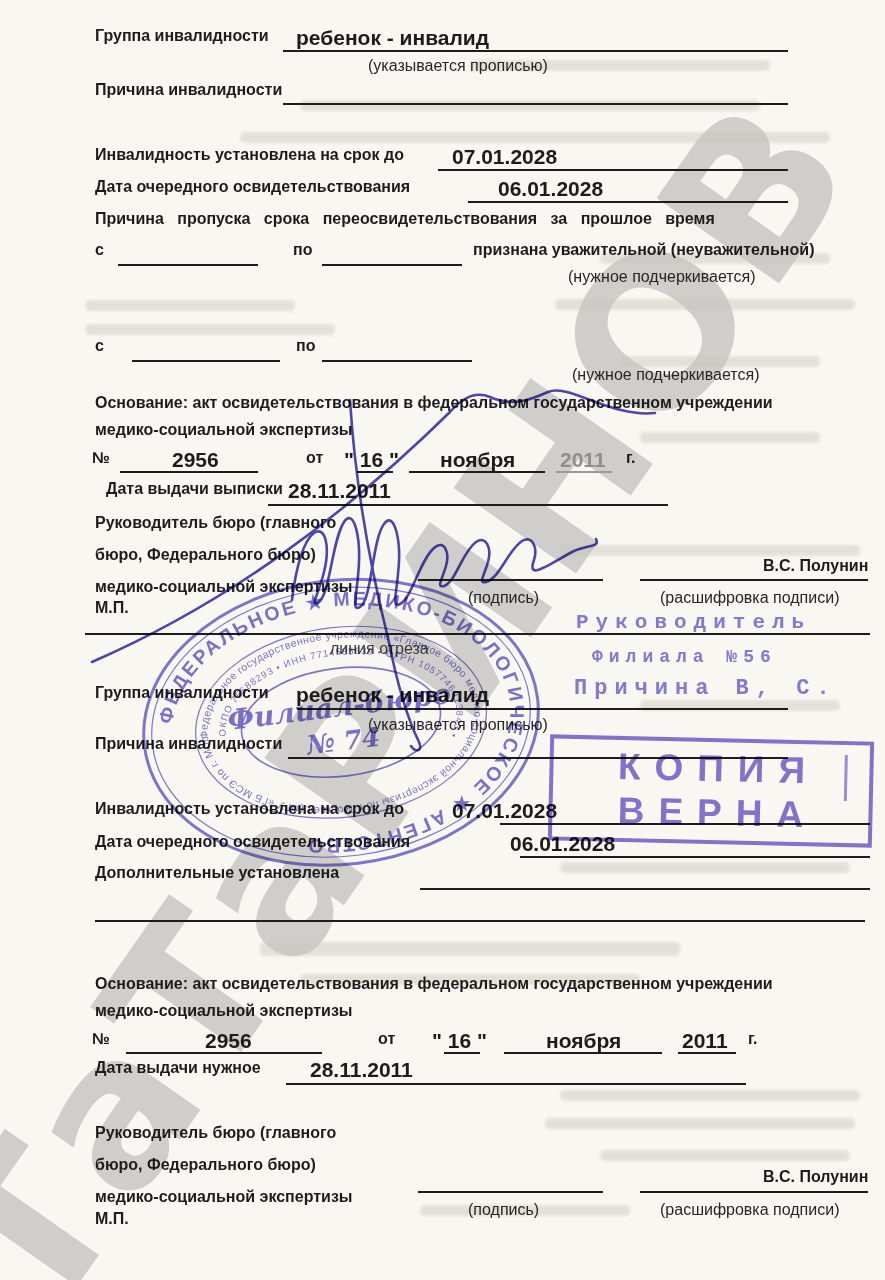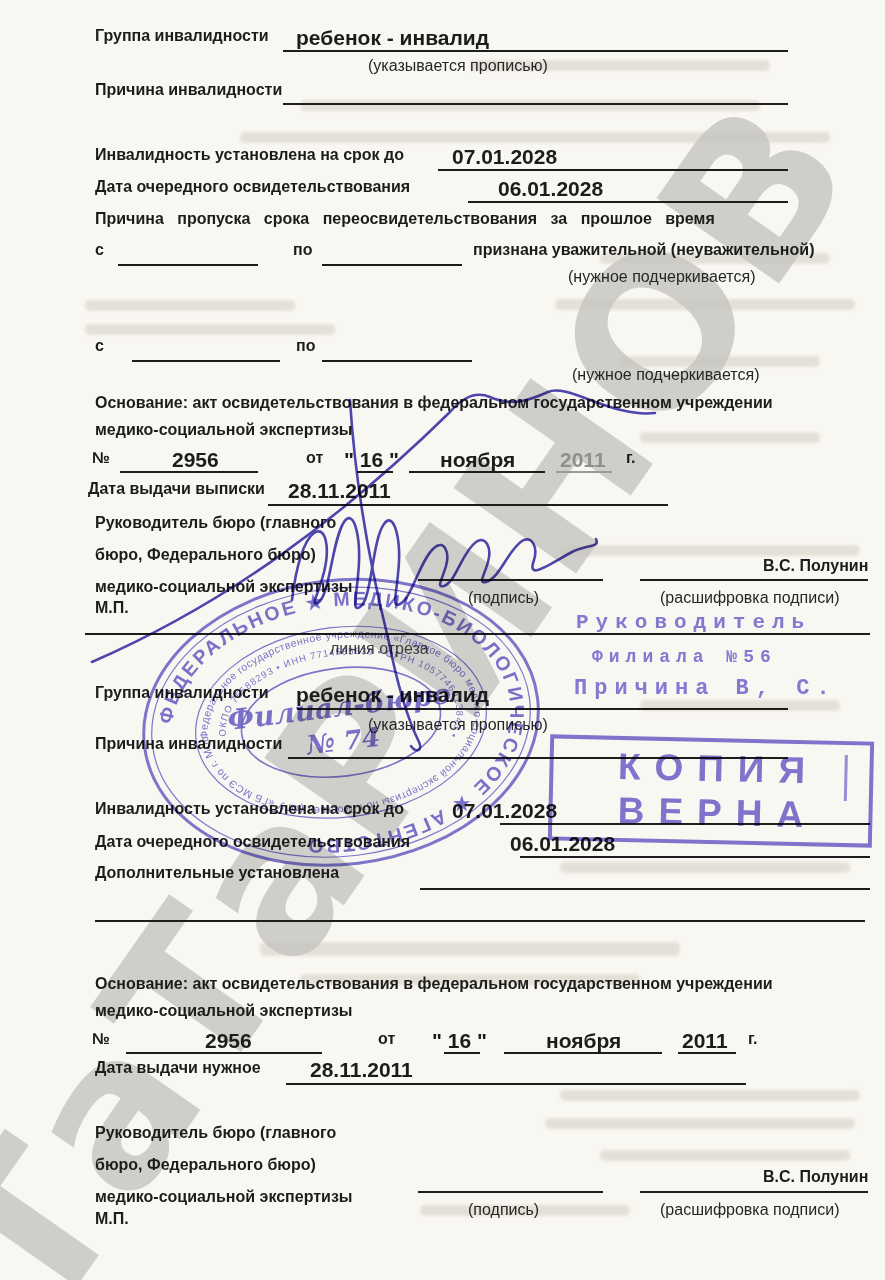--- a/index.html
+++ b/index.html
@@ -101,21 +101,21 @@
   <span class="v" style="left:172px;top:448px;">2956</span>
   <span class="t" style="left:306px;top:449px;">от</span>
   <span class="v" style="left:344px;top:448px;">" 16 "</span>
   <div class="rule" style="left:357px;top:471px;width:36px;"></div>
   <div class="rule" style="left:409px;top:471px;width:136px;"></div>
   <span class="v" style="left:440px;top:448px;">ноября</span>
   <span class="v gray" style="left:560px;top:448px;">2011</span>
   <div class="rule" style="left:556px;top:471px;width:56px;background:#9a9a9a;"></div>
   <span class="t" style="left:626px;top:449px;">г.</span>
 
-  <span class="t" style="left:88px;top:480px;">Дата выдачи выписки</span>
+  <span class="t" style="left:106px;top:480px;">Дата выдачи выписки</span>
   <span class="v" style="left:288px;top:479px;">28.11.2011</span>
   <div class="rule" style="left:268px;top:504px;width:400px;"></div>
 
   <span class="t" style="left:95px;top:514px;">Руководитель бюро (главного</span>
   <span class="t" style="left:95px;top:546px;">бюро, Федерального бюро)</span>
   <span class="t" style="left:95px;top:578px;">медико-социальной экспертизы</span>
   <span class="t" style="left:763px;top:557px;">В.С. Полунин</span>
   <div class="rule" style="left:418px;top:579px;width:185px;"></div>
   <div class="rule" style="left:640px;top:579px;width:228px;"></div>
   <span class="h" style="left:468px;top:589px;">(подпись)</span>

